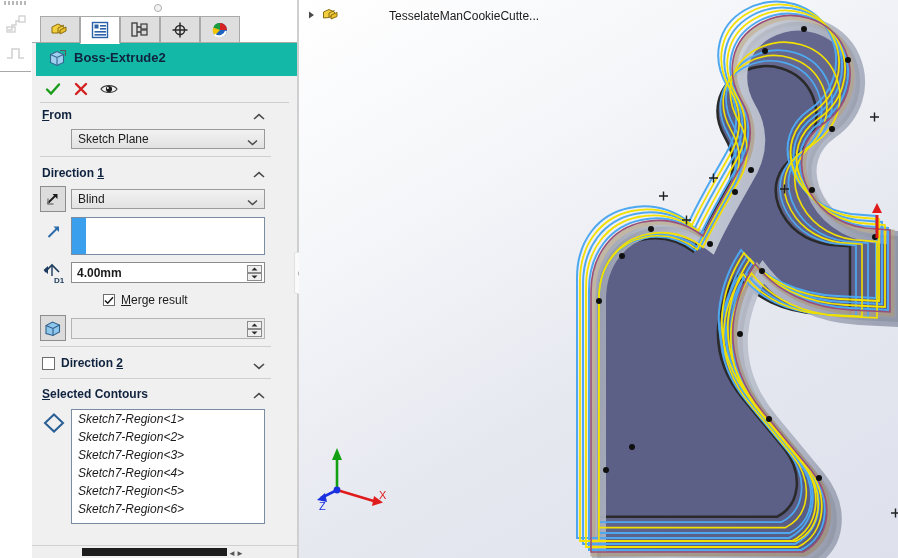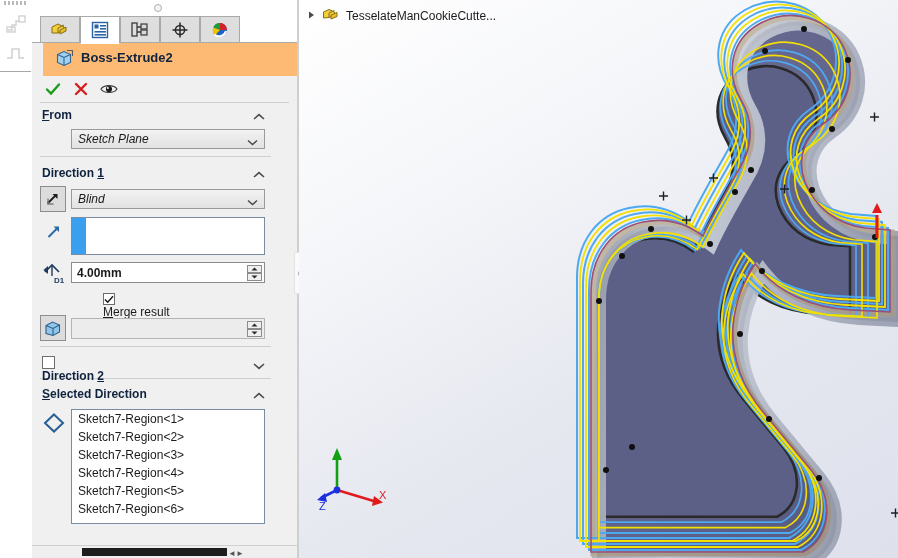--- a/index.html
+++ b/index.html
@@ -19,56 +19,56 @@
   .pm-top-bar{position:absolute;left:0;top:0;width:265px;height:13px;background:#fff;}
   .pm-grip{position:absolute;left:122px;top:4px;width:6px;height:6px;border-radius:50%;
       border:1px solid #b0b0b0;background:#f3f3f3;}
 
   .tabbar{position:absolute;left:0;top:13px;width:265px;height:30px;background:#fff;}
   .tabbar:after{content:"";position:absolute;left:0;bottom:0;width:265px;height:1px;background:#a9a9a9;}
   .tab{position:absolute;top:3px;width:40px;height:27px;box-sizing:border-box;
        border:1px solid #a9a9a9;background:#dedede;display:flex;align-items:center;justify-content:center;}
   .tab.active{background:#fff;border-bottom:1px solid #fff;z-index:3;height:28px;}
 
-  .pm-head{position:absolute;left:11px;top:43px;width:318px;height:33px;background:#fdba74;}
+  .pm-head{position:absolute;left:4px;top:43px;width:318px;height:33px;background:#14b8a6;}
   .pm-title{position:absolute;left:38px;top:7px;font-size:13px;font-weight:bold;color:#10233e;}
   .pm-help{position:absolute;right:12px;top:8px;width:17px;height:17px;}
 
   .pm-actions{position:absolute;left:0;top:76px;width:265px;height:27px;background:#f0f0f0;}
   .pm-actions:after{content:"";position:absolute;left:8px;bottom:0;width:249px;height:1px;background:#cfcfcf;}
   .act{position:absolute;top:3px;width:22px;height:20px;display:flex;align-items:center;justify-content:center;}
 
   .pm-body{position:absolute;left:0;top:104px;width:247px;height:441px;background:#f0f0f0;overflow:hidden;}
 
   .sec-hdr{position:relative;height:24px;}
   .sec-hdr .lbl{position:absolute;left:10px;top:4px;font-size:12px;font-weight:bold;color:#10233e;}
   .sec-hdr .lbl u{text-decoration:underline;}
   .sec-hdr .chev{position:absolute;right:14px;top:6px;}
   .sec-rule{height:1px;margin:0 8px;background:#cfcfcf;}
 
   .combo{position:absolute;height:20px;box-sizing:border-box;border:1px solid #9a9a9a;
-      background:linear-gradient(#f2f2f2,#e2e2e2);font-style:italic;}
+      background:linear-gradient(#f2f2f2,#e2e2e2);}
   .combo .cv{position:absolute;left:6px;top:2px;font-size:12px;}
   .combo .cc{position:absolute;right:6px;top:5px;}
 
   .iconbtn{position:absolute;width:26px;height:26px;box-sizing:border-box;
       border:1px solid #8d8d8d;background:#dcdcdc;display:flex;align-items:center;justify-content:center;}
   .iconplain{position:absolute;display:flex;align-items:center;justify-content:center;}
 
   .selbox{position:absolute;box-sizing:border-box;border:1px solid #7a8ca1;background:#fff;}
   .selbox .tag{position:absolute;left:0;top:0;width:14px;height:100%;background:#3aa0ee;}
 
   .numfield{position:absolute;height:21px;box-sizing:border-box;border:1px solid #8c8c8c;background:#fff;}
   .numfield.dis{background:#ececec;border-color:#b4b4b4;}
   .numfield .nv{position:absolute;left:5px;top:3px;font-size:12px;font-weight:bold;}
   .spin{position:absolute;right:2px;top:2px;width:15px;height:16px;}
   .spin div{width:15px;height:8px;box-sizing:border-box;border:1px solid #8c8c8c;background:#efefef;
       display:flex;align-items:center;justify-content:center;}
 
-  .chkrow{position:absolute;display:flex;align-items:flex-start;flex-direction:column;}
+  .chkrow{position:absolute;display:flex;align-items:center;}
   .chkbox{width:12px;height:12px;box-sizing:border-box;border:1px solid #6d6d6d;background:#fff;
       display:flex;align-items:center;justify-content:center;margin-right:6px;}
   .chkbox.dis{border-color:#b4b4b4;background:#f4f4f4;}
   .chkrow .clbl{font-size:12px;}
   .chkrow .clbl.dis{color:#9a9a9a;}
   .chkrow .clbl.bold{font-weight:bold;color:#10233e;}
 
   .listbox{position:absolute;box-sizing:border-box;border:1px solid #7a8ca1;background:#fff;overflow:hidden;}
   .listbox .li{padding:1px 0 1px 6px;font-size:12px;line-height:16px;}
 
@@ -86,21 +86,21 @@
   .hsb .hmark{position:absolute;left:196px;top:3px;font-size:8px;color:#555;}
 
   .pm-divider{position:absolute;left:297px;top:0;width:2px;height:558px;background:#cfcfcf;}
 
   
   .vp{position:absolute;left:299px;top:0;width:599px;height:558px;overflow:hidden;
       background:linear-gradient(150deg,#ffffff 0%,#f5f6f9 30%,#e6e8f0 62%,#dee1ec 100%);}
   .vp-tab{position:absolute;left:8px;top:6px;display:flex;align-items:center;height:20px;}
   .vp-tab .dn{margin-right:6px;}
   .vp-tab .ico{margin-right:7px;}
-  .vp-tab .txt{font-size:12px;color:#1b1b1b;}
+  .vp-tab .txt{font-size:12px;color:#1b1b1b;margin-left:43px;}
   .triad{position:absolute;left:18px;bottom:44px;width:70px;height:70px;}
 </style>
 </head>
 <body>
 
 <div id="app">
 
   <div class="edge-strip">
     <div class="edge-dots"></div>
     <div class="edge-ico" style="top:14px;">
@@ -346,36 +346,36 @@
         <div class="chev" style="top:9px;">
           <svg width="12" height="8" viewBox="0 0 12 8">
               <path d="M1 2 L6 6.4 L11 2" fill="none" stroke="#4a4a4a" stroke-width="1.6"></path>
             </svg>
         </div>
       </div>
       <div class="sec-rule"></div>
 
       <div class="sec-hdr" style="margin-top:4px;">
         <div class="lbl">
-          <u>S</u><span>elected Direction</span>
+          <u>S</u><span>elected Contours</span>
         </div>
         <div class="chev">
           <svg width="12" height="8" viewBox="0 0 12 8">
               <path d="M1 6 L6 1.6 L11 6" fill="none" stroke="#4a4a4a" stroke-width="1.6"></path>
             </svg>
         </div>
       </div>
 
       <div style="position:relative;height:130px;">
         <div class="iconplain" style="left:10px;top:4px;width:24px;height:24px;">
           <svg width="24" height="22" viewBox="0 0 24 22">
             <path d="M12 2.5 L21 11 L12 19.5 L3 11 Z" fill="none" stroke="#2a5f96" stroke-width="2"></path>
           </svg>
         </div>
-        <div class="listbox" style="left:39px;top:2px;width:194px;height:115px;">
+        <div class="listbox" style="left:39px;top:2px;width:194px;height:115px;font-style:italic;">
           <div class="li">Sketch7-Region&lt;1&gt;</div>
           <div class="li">Sketch7-Region&lt;2&gt;</div>
           <div class="li">Sketch7-Region&lt;3&gt;</div>
           <div class="li">Sketch7-Region&lt;4&gt;</div>
           <div class="li">Sketch7-Region&lt;5&gt;</div>
           <div class="li">Sketch7-Region&lt;6&gt;</div>
         </div>
       </div>
     </div>
 

